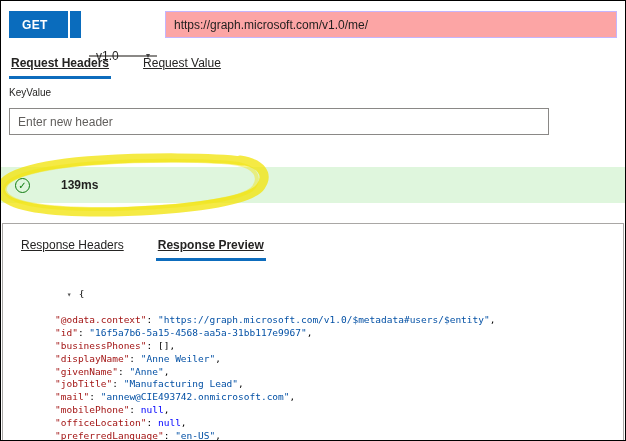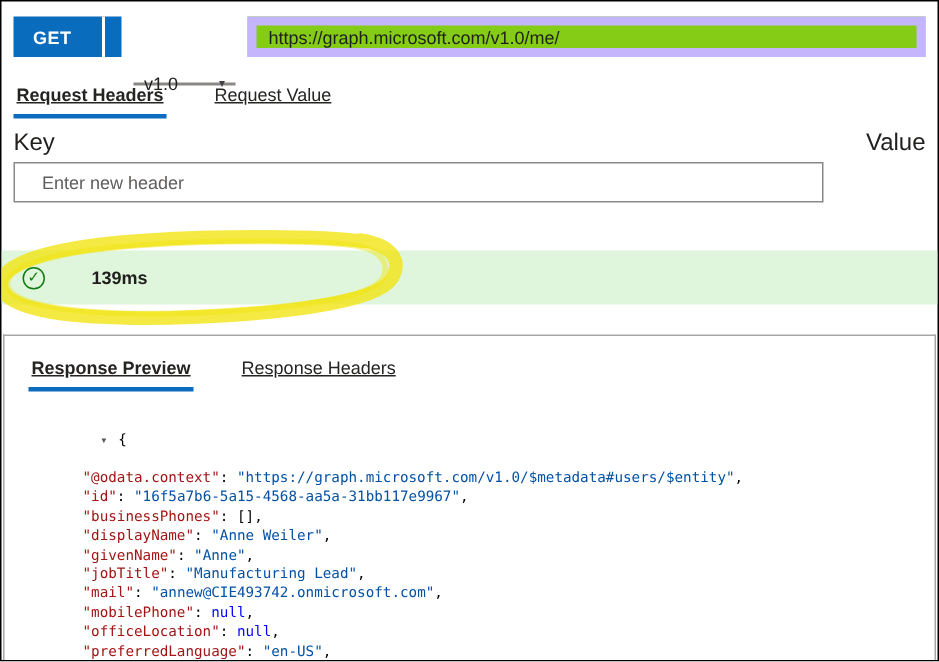--- a/index.html
+++ b/index.html
@@ -24,44 +24,44 @@
   }
   .method-select .method-label { padding-left: 13px; letter-spacing: .3px; }
   .method-divider { position: absolute; right: 11px; top: 0; bottom: 0; width: 2px; background: #ffffff; }
   .version-select {
     display: flex; align-items: center; justify-content: space-between;
     width: 68px; border: 1px solid #8a8886; background: #fff;
     font-size: 12px; color: #201f1e; padding: 0 6px; cursor: pointer; flex: none; margin-top: 44px;
   }
   .caret { font-size: 8px; color: #424242; line-height: 1; }
   .url-input {
-    flex: 1; border: 6px solid #c4b5fd; background: #84cc16;
+    flex: 1; border: 1px solid #c4b5fd; background: #fca5a5;
     font-family: "Liberation Sans", sans-serif; font-size: 12px; color: #201f1e;
     padding: 0 8px; outline: none;
   }
 
   
   .tabs { display: flex; }
   .request-tabs { margin: 12px 8px 0 8px; }
   .tab {
     position: relative; font-size: 12px; color: #252423;
     padding: 6px 2px 9px 2px; margin-right: 30px; cursor: pointer; text-decoration: underline;
   }
   .tab.active { font-weight: 700; }
   .tab.active::after {
     content: ""; position: absolute; left: 0; right: 0; bottom: 0;
     height: 3px; background: var(--tab-underline, #0d6cbd);
   }
 
   
-  .kv-row { display: flex; justify-content: space-between; margin: 8px 8px 0 8px; font-size: 16px; color: #201f1e; height: 15px; }
+  .kv-row { display: flex; margin: 8px 8px 0 8px; font-size: 10px; color: #201f1e; height: 15px; }
   .key-input {
     display: block; margin: 6px 8px 0 8px; width: 540px; height: 27px;
     border: 1px solid #8a8886; background: #fff; outline: none;
-    font-family: "Liberation Sans", sans-serif; font-size: 12px; color: #201f1e; padding: 0 18px;
+    font-family: "Liberation Sans", sans-serif; font-size: 12px; color: #201f1e; padding: 0 8px;
   }
   .key-input::placeholder { color: #605e5c; }
 
   
   .status-bar {
     position: relative; margin-top: 32px; height: 36px;
     background: var(--success-bg, #dff6dd);
     display: flex; align-items: center; padding: 0 14px;
   }
   .check-circle {
@@ -129,22 +129,22 @@
     <span class="check-circle">✓</span>
     <span class="status-time">139ms</span>
     <svg class="marker-highlight" width="282" height="70" viewBox="0 0 282 70">
       <path d="M 245 9 C 266 12, 274 23, 266 35 C 256 51, 190 59, 118 61 C 52 62, 10 56, 6 41 C 2 25, 38 13, 105 9 C 150 6, 220 6, 247 10" stroke-width="9" stroke-linecap="round" stroke-linejoin="round" opacity="0.78"></path>
       <path d="M 243 13 C 260 16, 266 26, 259 36 C 249 49, 188 56, 120 58 C 56 59, 14 53, 10 40 C 7 27, 40 16, 106 12 C 150 9, 218 9, 244 13" stroke-width="4" stroke-linecap="round" stroke-linejoin="round" opacity="0.45"></path>
     </svg>
   </div>
 
   <div class="response-panel">
     <div class="tabs response-tabs">
+      <div class="tab">Response Headers</div>
       <div class="tab active">Response Preview</div>
-      <div class="tab">Response Headers</div>
     </div>
 
     <div class="json-area">
       <div class="json-line brace-open">
         <span class="fold-arrow">▾</span><span class="j-punc">{</span>
       </div>
       <div>
           <div class="json-line"><span class="j-key">"@odata.context"</span><span class="j-punc">: </span><span class="j-string">"https://graph.microsoft.com/v1.0/$metadata#users/$entity"</span><span class="j-punc">,</span></div>
           <div class="json-line"><span class="j-key">"id"</span><span class="j-punc">: </span><span class="j-string">"16f5a7b6-5a15-4568-aa5a-31bb117e9967"</span><span class="j-punc">,</span></div>
           <div class="json-line"><span class="j-key">"businessPhones"</span><span class="j-punc">: </span><span class="j-array">[]</span><span class="j-punc">,</span></div>

